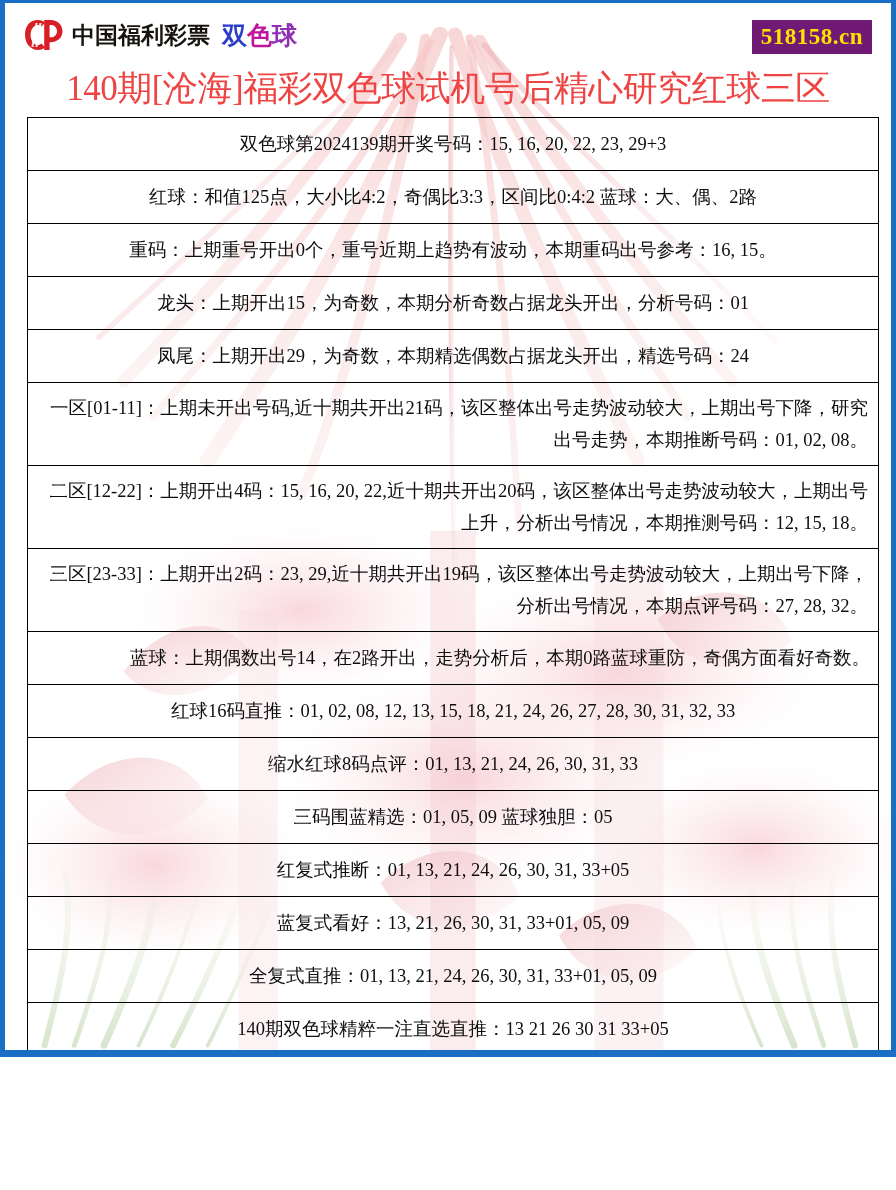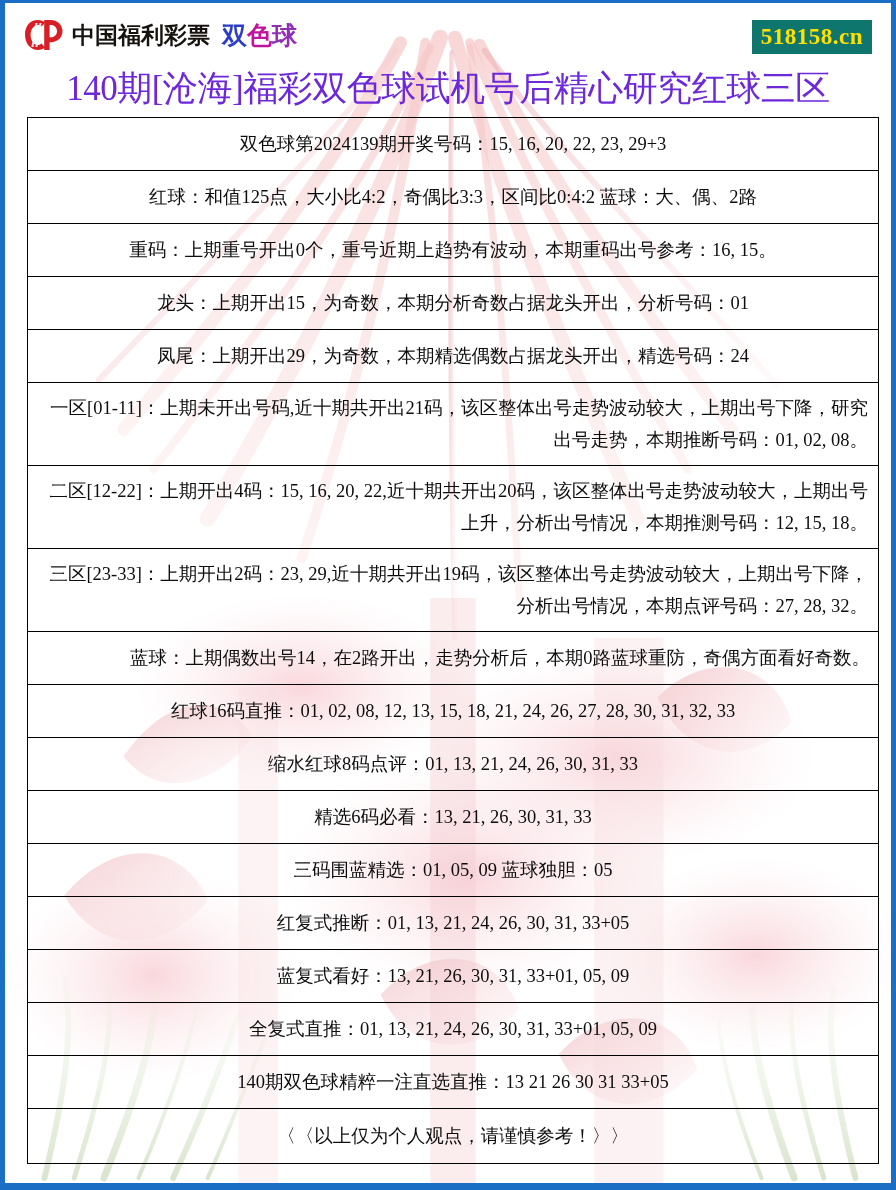--- a/index.html
+++ b/index.html
@@ -11,21 +11,21 @@
     width: 896px;
     height: 1190px;
     font-family: "Liberation Serif", "DejaVu Serif", serif;
     overflow: hidden;
   }
 
   
   #page {
     position: relative;
     width: 896px;
-    height: 1190px;
+    height: 1057px;
     box-sizing: border-box;
     border-left: 5px solid #1a6fc4;
     border-right: 5px solid #1a6fc4;
     border-top: 3px solid #1a6fc4;
     border-bottom: 7px solid #1a6fc4;
     background: #ffffff;
     overflow: hidden;
   }
 
   
@@ -83,35 +83,35 @@
     margin-left: 12px;
   }
   .ssq-1 { color: #2c3ec7; }
   .ssq-2 { color: #c0149e; }
   .ssq-3 { color: #8f2fb5; }
 
   .site-badge {
     position: absolute;
     right: 19px;
     top: 17px;
-    background: #0f766e;
+    background: #701a75;
     color: #ffe000;
     font-family: "Liberation Serif", "DejaVu Serif", serif;
     font-weight: bold;
     font-size: 23px;
     line-height: 1;
     padding: 5px 9px 6px 9px;
     white-space: nowrap;
     letter-spacing: 0.5px;
   }
 
   
   .page-title {
     text-align: center;
-    color: #6d28d9;
+    color: #ef4444;
     font-family: "Liberation Serif", "DejaVu Serif", serif;
     font-size: 35px;
     font-weight: normal;
     line-height: 44px;
     margin: 0;
     padding: 2px 0 6px 0;
     white-space: nowrap;
     letter-spacing: -0.5px;
   }
 
@@ -306,25 +306,20 @@
                 <div class="cell center one">红球16码直推：01, 02, 08, 12, 13, 15, 18, 21, 24, 26, 27, 28, 30, 31, 32, 33</div>
               </td>
             </tr>
             <tr>
               <td>
                 <div class="cell center one">缩水红球8码点评：01, 13, 21, 24, 26, 30, 31, 33</div>
               </td>
             </tr>
             <tr>
               <td>
-                <div class="cell center one">精选6码必看：13, 21, 26, 30, 31, 33</div>
-              </td>
-            </tr>
-            <tr>
-              <td>
                 <div class="cell center one">三码围蓝精选：01, 05, 09 蓝球独胆：05</div>
               </td>
             </tr>
             <tr>
               <td>
                 <div class="cell center one">红复式推断：01, 13, 21, 24, 26, 30, 31, 33+05</div>
               </td>
             </tr>
             <tr>
               <td>

